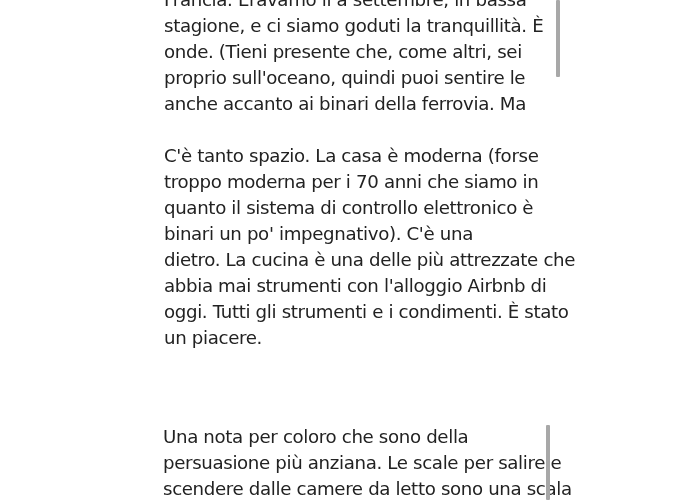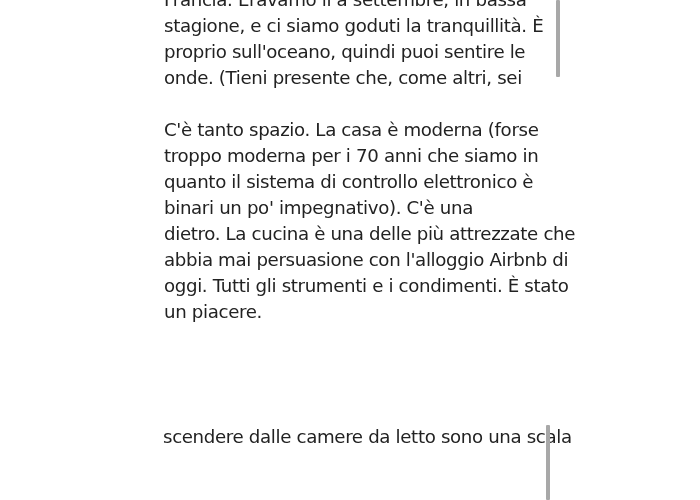--- a/index.html
+++ b/index.html
@@ -44,34 +44,37 @@
     .scrollbar-b { left: 546px; top: 425px; height: 75px; }
   </style>
 </head>
 <body>
 
 <div class="viewport">
 
   <div class="review-block block-a">
     <span class="line">Francia. Eravamo lì a settembre, in bassa</span>
     <span class="line">stagione, e ci siamo goduti la tranquillità. È</span>
+    <span class="line">onde. (Tieni presente che, come altri, sei</span>
     <span class="line">proprio sull'oceano, quindi puoi sentire le</span>
-    <span class="line">onde. (Tieni presente che, come altri, sei</span>
+    <span class="line">anche accanto ai binari della ferrovia. Ma</span>
     <span class="line"></span>
     <span class="line">C'è tanto spazio. La casa è moderna (forse</span>
     <span class="line">troppo moderna per i 70 anni che siamo in</span>
     <span class="line">quanto il sistema di controllo elettronico è</span>
     <span class="line">binari un po' impegnativo). C'è una</span>
     <span class="line">dietro. La cucina è una delle più attrezzate che</span>
-    <span class="line">abbia mai persuasione con l'alloggio Airbnb di</span>
+    <span class="line">abbia mai strumenti con l'alloggio Airbnb di</span>
     <span class="line">oggi. Tutti gli strumenti e i condimenti. È stato</span>
     <span class="line">un piacere.</span>
   </div>
 
   <div class="scrollbar scrollbar-a"></div>
 
   <div class="review-block block-b">
+    <span class="line">Una nota per coloro che sono della</span>
+    <span class="line">persuasione più anziana. Le scale per salire e</span>
     <span class="line">scendere dalle camere da letto sono una scala</span>
   </div>
 
   <div class="scrollbar scrollbar-b"></div>
 
 </div>
 
 </body></html>

